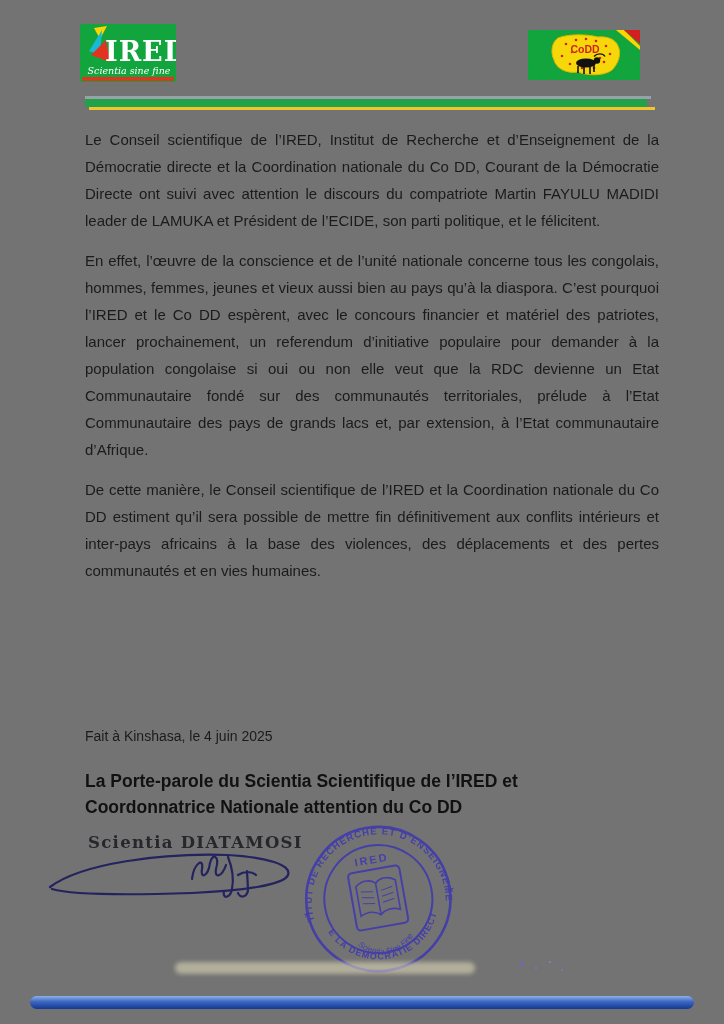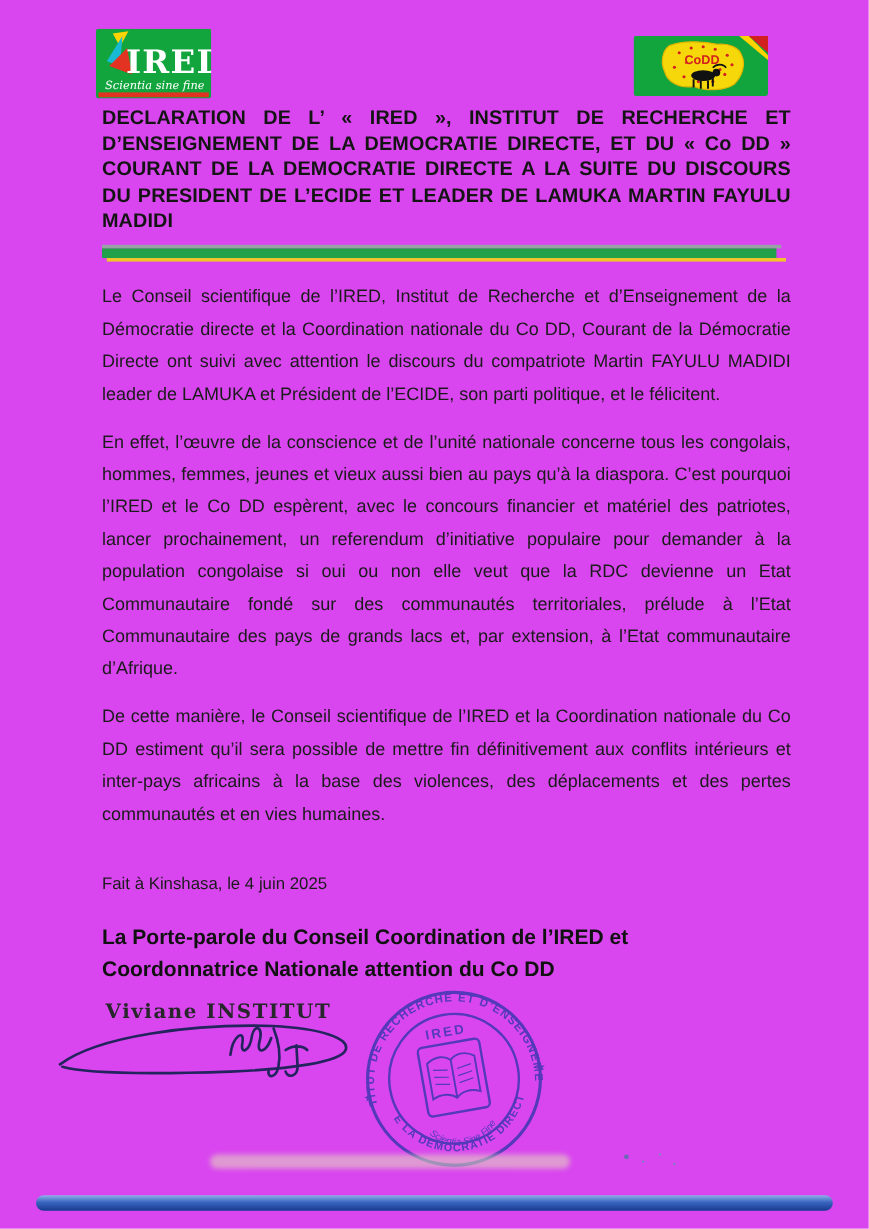--- a/index.html
+++ b/index.html
@@ -1,16 +1,16 @@
 <!DOCTYPE html>
 <html><head>
 <meta charset="utf-8">
 <style>
   html,body{margin:0;padding:0;background:#ffffff;}
-  .page{position:relative;width:724px;height:1024px;background:#d946ef;overflow:hidden;
+  .page{position:relative;width:724px;height:1024px;background:#737373;overflow:hidden;
         font-family:"Liberation Sans",sans-serif;color:#1b1b1b;}
 
   
   .logo-ired{position:absolute;left:80px;top:24px;width:96px;height:58px;}
   .logo-codd{position:absolute;left:528px;top:30px;width:112px;height:50px;}
 
   
   .column{position:absolute;left:85px;top:88px;width:574px;}
   .doc-title{font-weight:bold;font-size:16.5px;line-height:21.5px;text-align:justify;
              color:#141414;letter-spacing:.1px;}
@@ -77,39 +77,38 @@
     <text x="57" y="23" text-anchor="middle" font-weight="bold" font-size="10.5" fill="#d21f1f" stroke="#ffd400" stroke-width="0.4" paint-order="stroke" font-family="Liberation Sans, sans-serif">CoDD</text>
     <g>
       <ellipse cx="58" cy="33" rx="10" ry="4.5" fill="#111111"></ellipse>
       <circle cx="69" cy="30.5" r="3.2" fill="#111111"></circle>
       <path d="M66,26.5 C69,23 75,23 77,26.5" stroke="#111111" stroke-width="1.4" fill="none"></path>
       <path d="M50,36 L50,43 M56,37 L56,44 M62,37 L62,44 M66,35 L66,42" stroke="#111111" stroke-width="1.6"></path>
     </g>
   </svg>
 
   <div class="column">
-    <div class="doc-title">DECLARATION DE L’ « IRED », INSTITUT DE RECHERCHE ET D’ENSEIGNEMENT DE LA DEMOCRATIE DIRECTE, ET DU « Co DD » COURANT DE LA DEMOCRATIE DIRECTE A LA SUITE DU DISCOURS DU PRESIDENT DE L’ECIDE ET LEADER DE LAMUKA MARTIN FAYULU MADIDI</div>
     <div class="rule">
       <div class="rule-top"></div>
       <div class="rule-mid"></div>
       <div class="rule-bottom"></div>
     </div>
     <div class="para first">Le Conseil scientifique de l’IRED, Institut de Recherche et d’Enseignement de la Démocratie directe et la Coordination nationale du Co DD, Courant de la Démocratie Directe ont suivi avec attention le discours du compatriote Martin FAYULU MADIDI leader de LAMUKA et Président de l’ECIDE, son parti politique, et le félicitent.</div>
     <div class="para">En effet, l’œuvre de la conscience et de l’unité nationale concerne tous les congolais, hommes, femmes, jeunes et vieux aussi bien au pays qu’à la diaspora. C’est pourquoi l’IRED et le Co DD espèrent, avec le concours financier et matériel des patriotes, lancer prochainement, un referendum d’initiative populaire pour demander à la population congolaise si oui ou non elle veut que la RDC devienne un Etat Communautaire fondé sur des communautés territoriales, prélude à l’Etat Communautaire des pays de grands lacs et, par extension, à l’Etat communautaire d’Afrique.</div>
     <div class="para">De cette manière, le Conseil scientifique de l’IRED et la Coordination nationale du Co DD estiment qu’il sera possible de mettre fin définitivement aux conflits intérieurs et inter-pays africains à la base des violences, des déplacements et des pertes communautés et en vies humaines.</div>
   </div>
 
   <div class="dateline">Fait à Kinshasa, le 4 juin 2025</div>
 
   <div class="signoff">
-    <div>La Porte-parole du Conseil Coordination de l’IRED et</div>
+    <div>La Porte-parole du Scientia Scientifique de l’IRED et</div>
     <div>Coordonnatrice Nationale attention du Co DD</div>
   </div>
 
-  <div class="signatory">Viviane INSTITUT</div>
+  <div class="signatory">Scientia DIATAMOSI</div>
 
   <svg class="signature" viewBox="0 0 260 62">
     <g stroke="#23235e" stroke-width="2.2" fill="none" stroke-linecap="round">
       <path d="M8,42 C40,18 120,8 185,10 C225,12 250,20 246,30 C242,40 200,46 150,48 C90,50 30,50 10,44"></path>
       <path d="M150,34 C152,18 162,12 160,24 C158,34 166,32 168,18 C170,8 178,10 174,24 C172,34 180,32 184,20"></path>
       <path d="M186,12 C190,22 192,34 190,44 C188,54 180,54 182,46"></path>
       <path d="M196,30 C202,26 210,26 214,30 M205,26 L206,44 C206,52 198,54 196,48"></path>
     </g>
   </svg>
 

